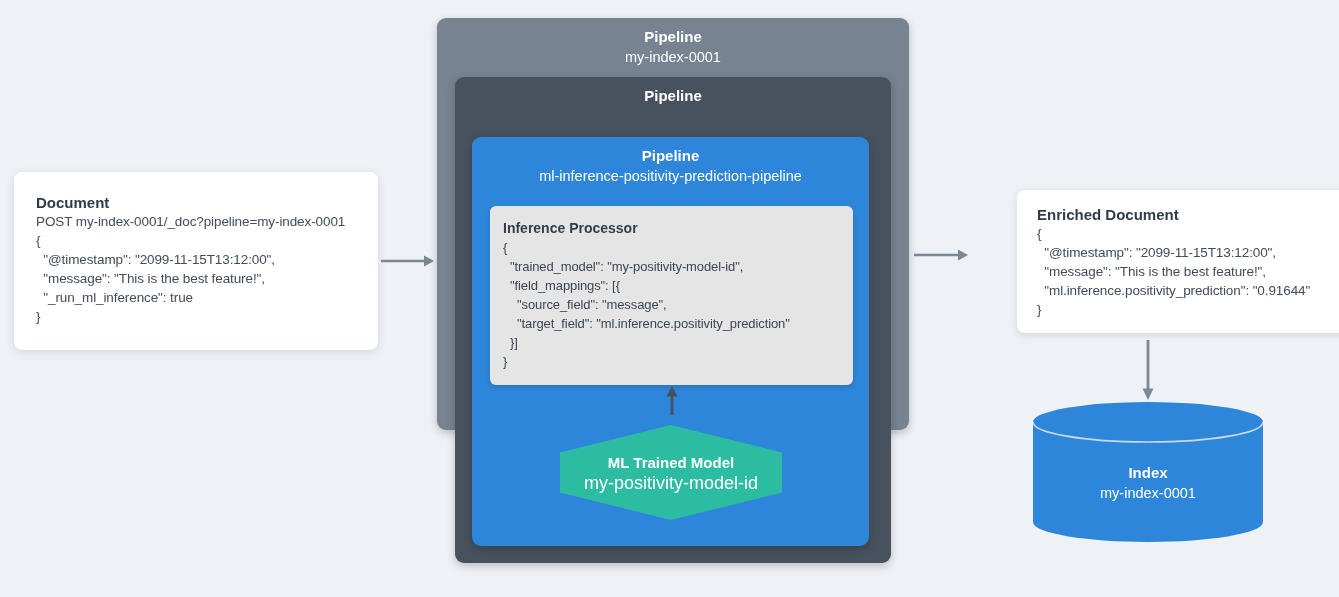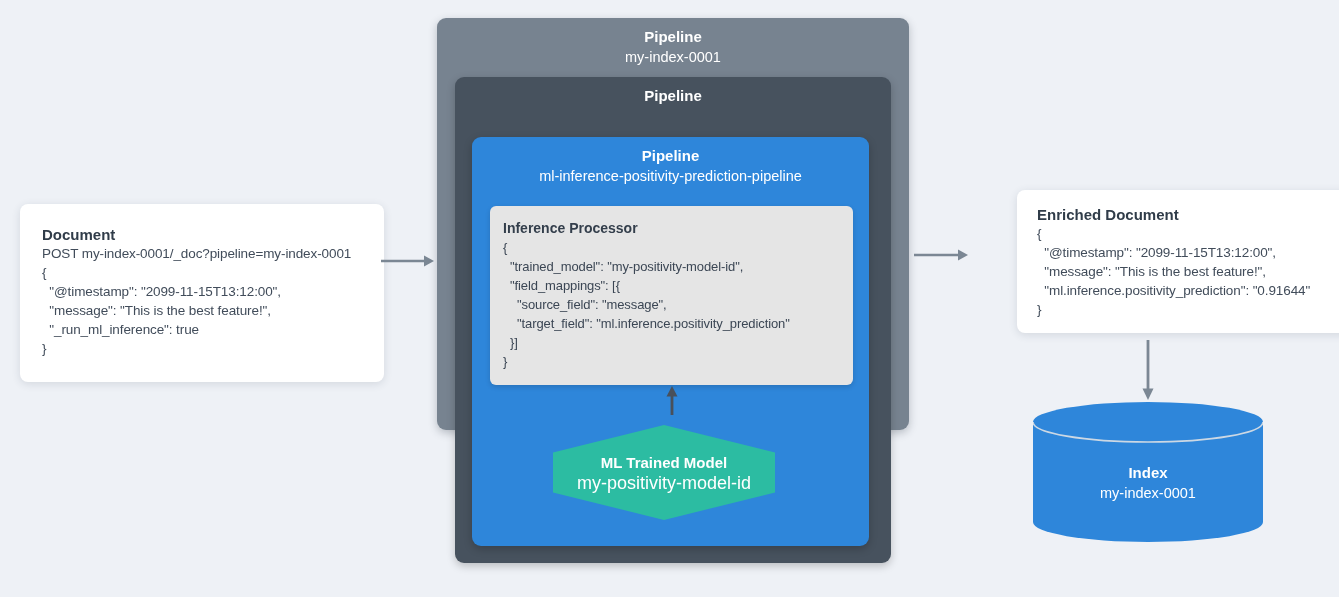--- a/index.html
+++ b/index.html
@@ -10,21 +10,21 @@
     color: #3e4956;
   }
   
   .card {
     position: absolute; background: #ffffff; border-radius: 8px;
     box-shadow: 0 2px 8px rgba(52, 65, 84, 0.14);
     box-sizing: border-box;
   }
   .card-title { font-weight: bold; font-size: 15px; line-height: 19px; color: #303c49; }
   .code-line  { white-space: pre; font-size: 13.5px; line-height: 19px; letter-spacing: -0.1px; color: #414c5a; }
-  .doc-box      { left: 20px;  top: 172px; width: 364px; height: 178px; padding: 21px 8px 0 22px; margin-top: 32px; }
+  .doc-box      { left: 14px;  top: 172px; width: 364px; height: 178px; padding: 21px 8px 0 22px; }
   .enriched-box { left: 970px; top: 190px; width: 355px; height: 143px; padding: 15px 8px 0 20px; margin-left: 47px; }
 
   
   .pipeline-outer {
     position: absolute; left: 437px; top: 18px; width: 472px; height: 412px;
     background: #778390; border-radius: 9px; text-align: center; color: #ffffff;
     box-shadow: 0 3px 9px rgba(40, 52, 64, 0.28);
   }
   .band-title { font-weight: bold; font-size: 15px; line-height: 21px; padding-top: 8px; }
   .band-name  { font-size: 14.5px; line-height: 21px; }
@@ -42,21 +42,21 @@
     position: absolute; left: 18px; top: 69px; width: 363px; height: 179px;
     background: #e5e5e5; border-radius: 6px; text-align: left;
     padding: 13px 4px 0 13px; box-sizing: border-box;
     box-shadow: 0 2px 5px rgba(0,0,0,0.15);
   }
   .processor-title { font-weight: bold; font-size: 14px; line-height: 19px; color: #333e4b; }
   .processor .code-line { font-size: 13px; line-height: 19px; color: #3b4654; }
 
   
   .hexagon {
-    position: absolute; left: 81px; top: 288px; width: 222px; height: 95px;
+    position: absolute; left: 88px; top: 288px; width: 222px; height: 95px;
     background: #2cbca2;
     clip-path: polygon(50% 0%, 100% 29%, 100% 71%, 50% 100%, 0% 71%, 0% 29%);
     display: flex; flex-direction: column; justify-content: center; align-items: center;
     color: #ffffff;
   }
   .hex-title { font-weight: bold; font-size: 15px; line-height: 21px; }
   .hex-name  { font-size: 18px; line-height: 21px; }
 
   
   .arrow-svg { position: absolute; display: block; }

